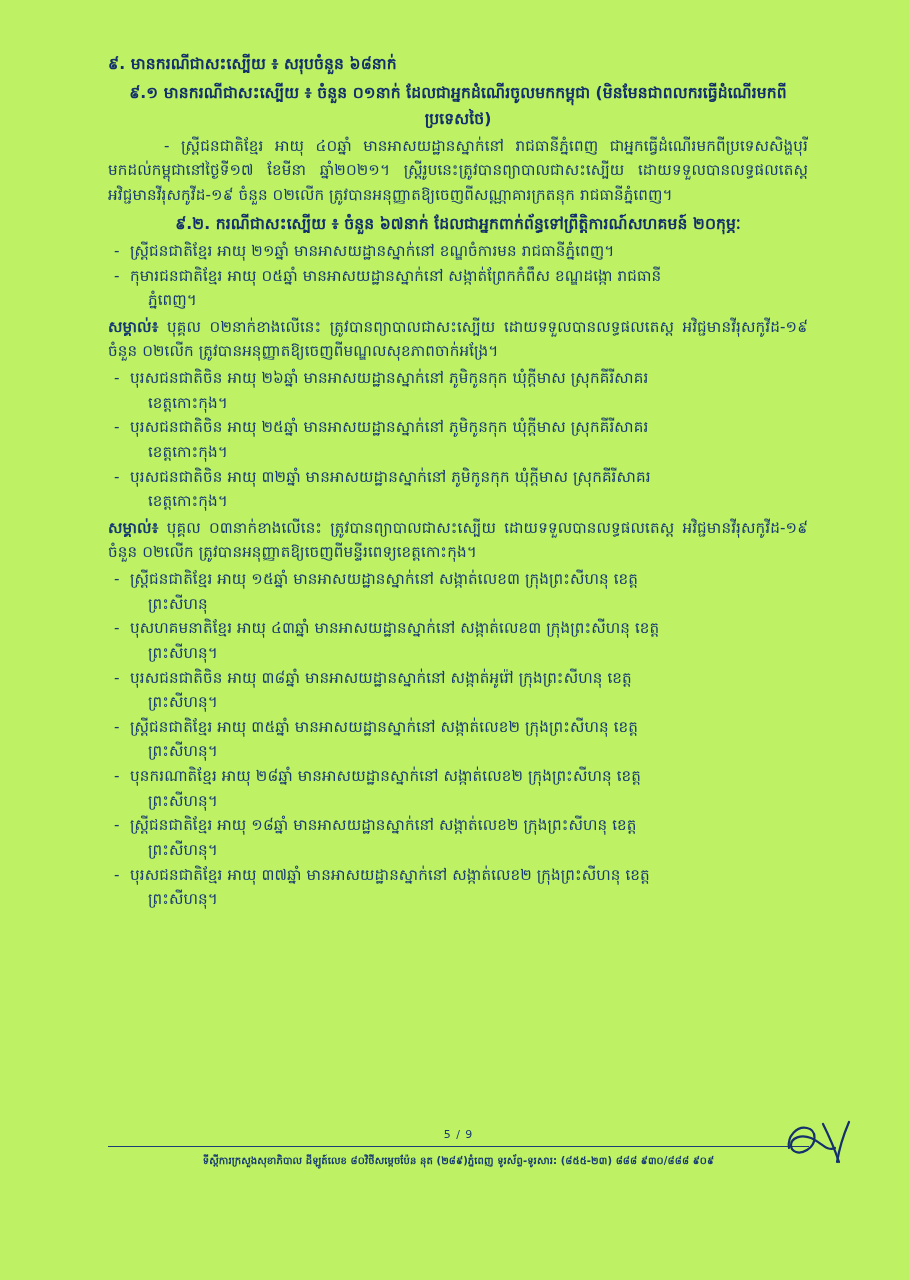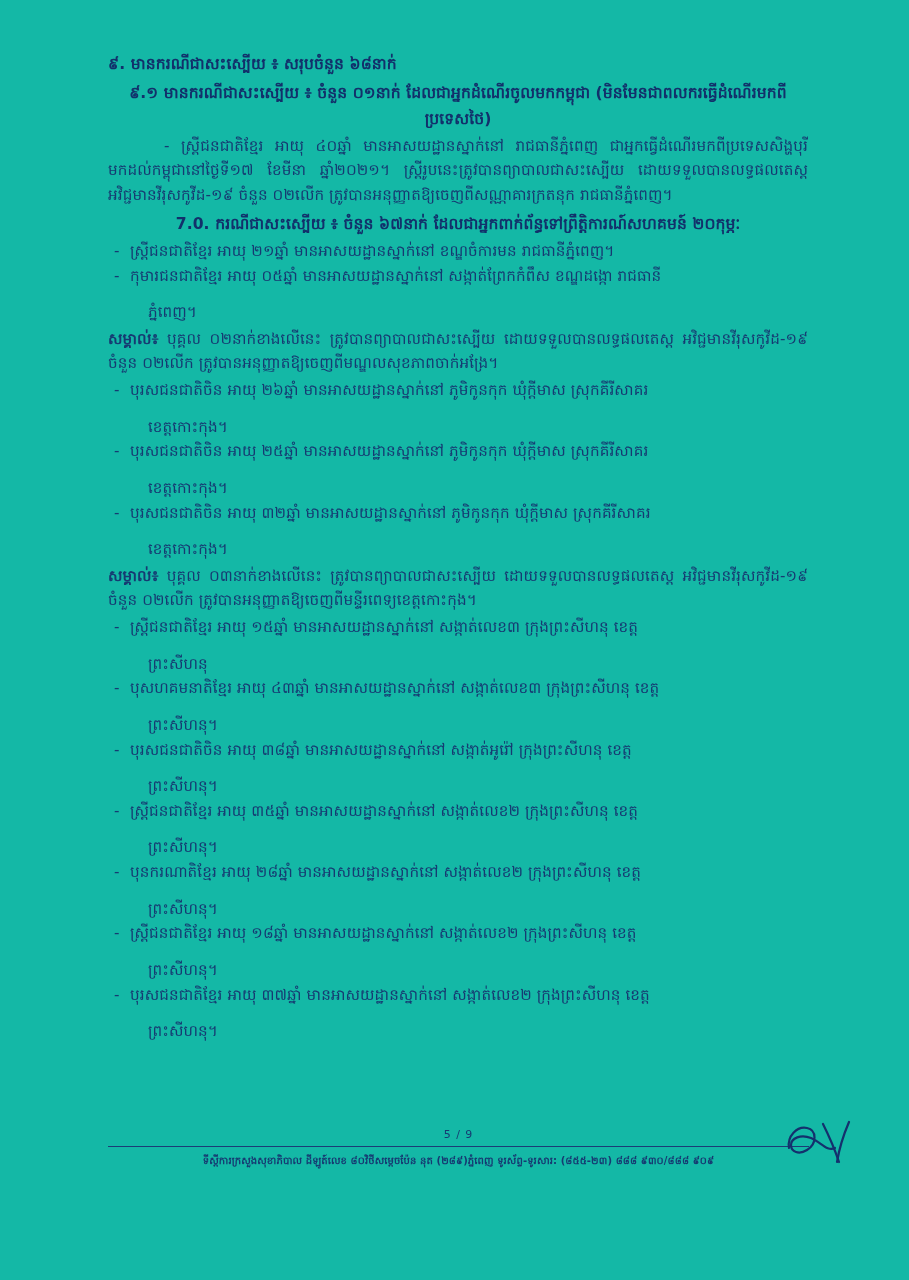--- a/index.html
+++ b/index.html
@@ -12,21 +12,21 @@
     height: 1280px;
     position: relative;
     font-family: "DejaVu Sans", "Liberation Sans", sans-serif;
     color: #12306b;
   }
   .page {
     position: absolute;
     left: 0; top: 0;
     width: 909px;
     height: 1280px;
-    background: #14b8a6;
+    background: #bef264;
     overflow: hidden;
   }
   .content {
     position: absolute;
     left: 108px;
     top: 52px;
     width: 700px;
   }
   .khm {
     color: #163a72;
@@ -69,21 +69,20 @@
     line-height: 1.62;
   }
   .bullets li .dash {
     position: absolute;
     left: 6px;
     top: 0;
   }
   .bullets li .cont {
     display: block;
     padding-left: 18px;
-    margin-top: 12px;
   }
   .sum-label {
     font-weight: bold;
   }
   .sum-para {
     margin: 2px 0 2px 0;
     text-align: justify;
   }
   .footer {
     position: absolute;
@@ -126,21 +125,21 @@
 <div class="page">
 
   <div class="content khm">
 
     <div class="heading">៩. មានករណីជាសះស្បើយ ៖ សរុបចំនួន ៦៨នាក់</div>
 
     <div class="heading-block">៩.១ មានករណីជាសះស្បើយ ៖ ចំនួន ០១នាក់ ដែលជាអ្នកដំណើរចូលមកកម្ពុជា (មិនមែនជាពលករធ្វើដំណើរមកពីប្រទេសថៃ)</div>
 
     <p class="para indent">- ស្ត្រីជនជាតិខ្មែរ អាយុ ៤០ឆ្នាំ មានអាសយដ្ឋានស្នាក់នៅ រាជធានីភ្នំពេញ ជាអ្នកធ្វើដំណើរមកពីប្រទេសសិង្ហបុរី មកដល់កម្ពុជានៅថ្ងៃទី១៧ ខែមីនា ឆ្នាំ២០២១។ ស្ត្រីរូបនេះត្រូវបានព្យាបាលជាសះស្បើយ ដោយទទួលបានលទ្ធផលតេស្ត អវិជ្ជមានវីរុសកូវីដ-១៩ ចំនួន ០២លើក ត្រូវបានអនុញ្ញាតឱ្យចេញពីសណ្ណាគារក្រតនុក រាជធានីភ្នំពេញ។</p>
 
-    <div class="heading-block">7.0. ករណីជាសះស្បើយ ៖ ចំនួន ៦៧នាក់ ដែលជាអ្នកពាក់ព័ន្ធទៅព្រឹត្តិការណ៍សហគមន៍ ២០កុម្ភៈ</div>
+    <div class="heading-block">៩.២. ករណីជាសះស្បើយ ៖ ចំនួន ៦៧នាក់ ដែលជាអ្នកពាក់ព័ន្ធទៅព្រឹត្តិការណ៍សហគមន៍ ២០កុម្ភៈ</div>
 
     <ul class="bullets">
       <li>
         <span class="dash">-</span>
         <span>ស្ត្រីជនជាតិខ្មែរ អាយុ ២១ឆ្នាំ មានអាសយដ្ឋានស្នាក់នៅ ខណ្ឌចំការមន រាជធានីភ្នំពេញ។</span>
       </li>
       <li>
         <span class="dash">-</span>
         <span>កុមារជនជាតិខ្មែរ អាយុ ០៥ឆ្នាំ មានអាសយដ្ឋានស្នាក់នៅ សង្កាត់ព្រែកកំពឹស ខណ្ឌដង្កោ រាជធានី</span>
         <span class="cont">ភ្នំពេញ។</span>

